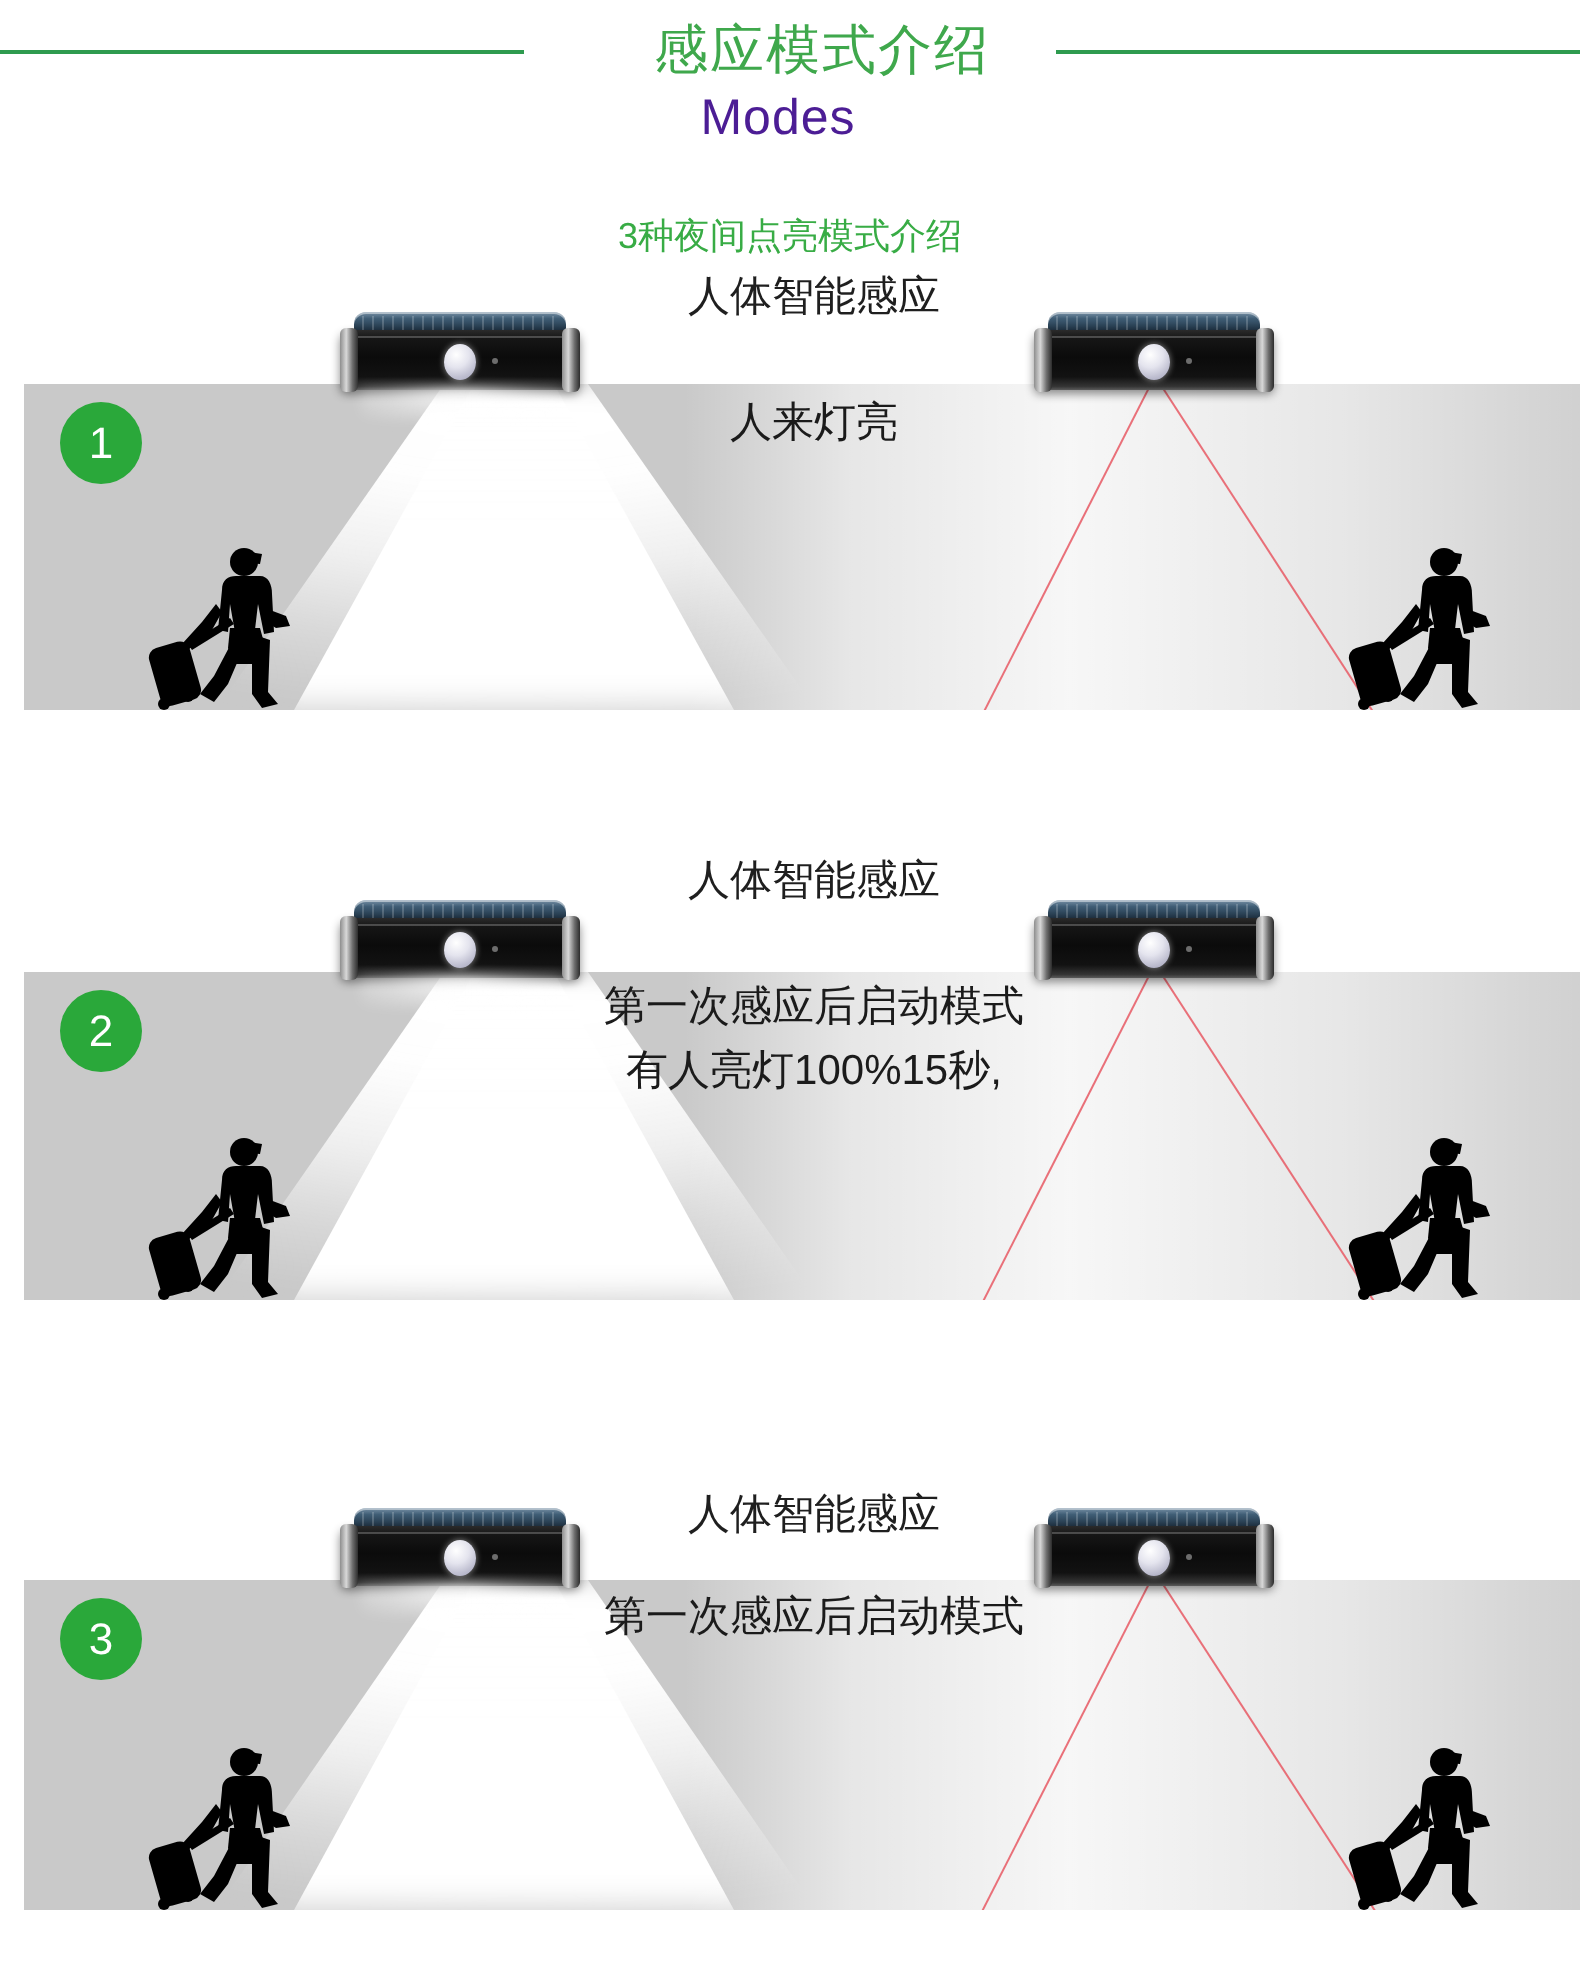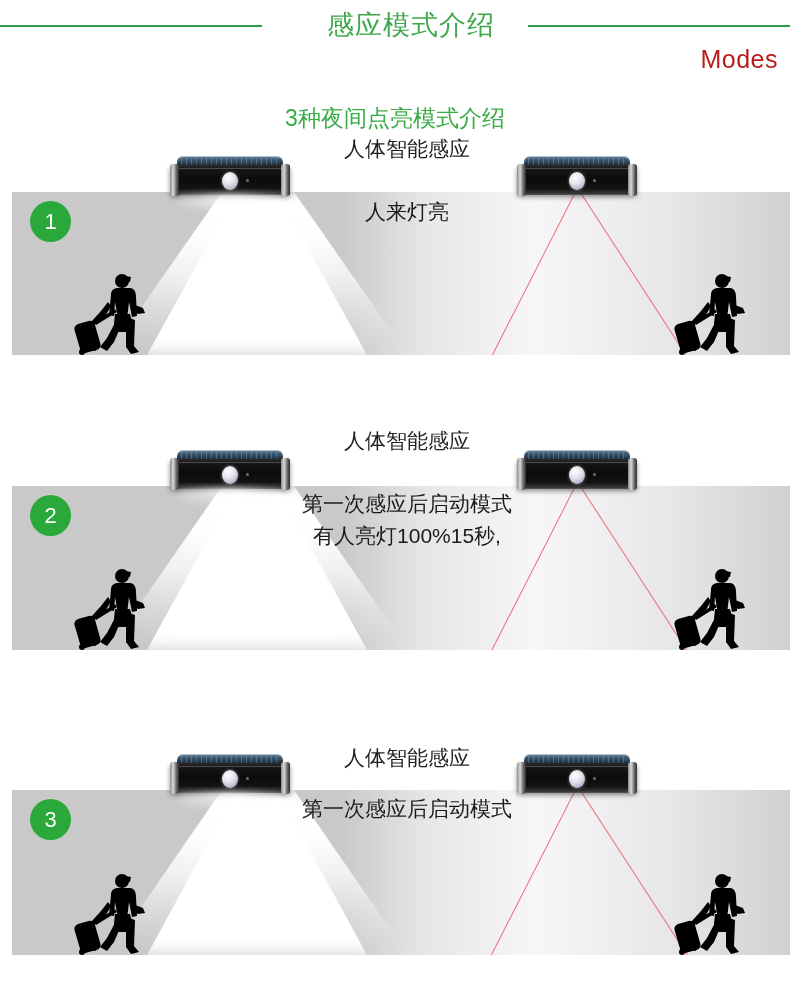--- a/index.html
+++ b/index.html
@@ -36,34 +36,34 @@
     font-size: 27px;
     line-height: 34px;
     color: #3fa84c;
     letter-spacing: 1px;
     padding-left: 32px;
   }
   #title-en {
     position: absolute;
     top: 44px;
     left: 0; right: 12px;
-    text-align: right;
+    text-align: center;
     font-size: 25px;
     line-height: 30px;
-    color: #b91c1c;
+    color: #4c1d95;
     letter-spacing: 0.5px;
   }
 
   
   #subtitle {
     position: absolute;
     top: 104px;
     left: 0; right: 0;
     text-align: center;
-    font-size: 23px;
+    font-size: 18px;
     line-height: 28px;
     color: #38ac45;
   }
 
   
   .panel {
     position: absolute;
     left: 12px;
     width: 790px;
   }

